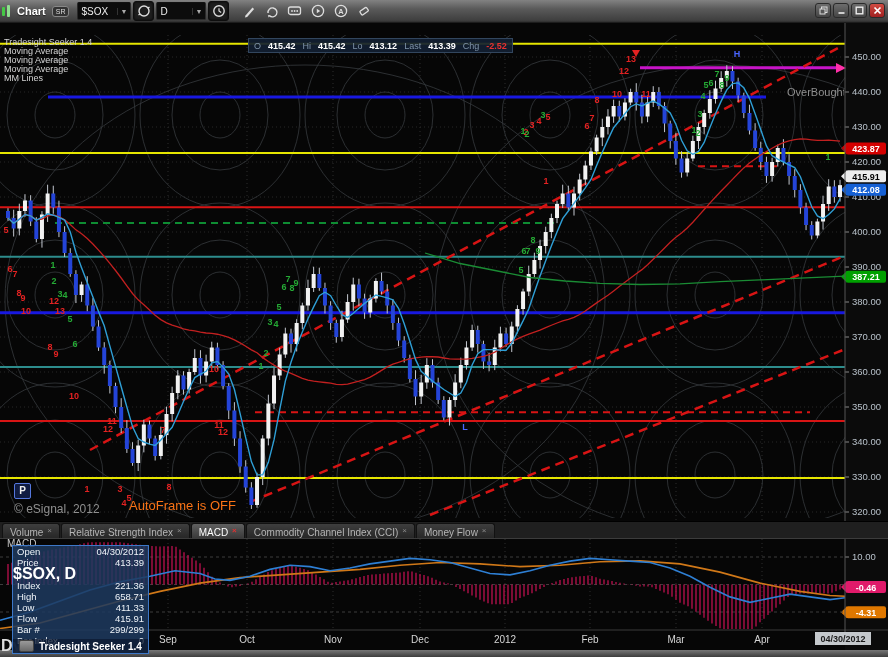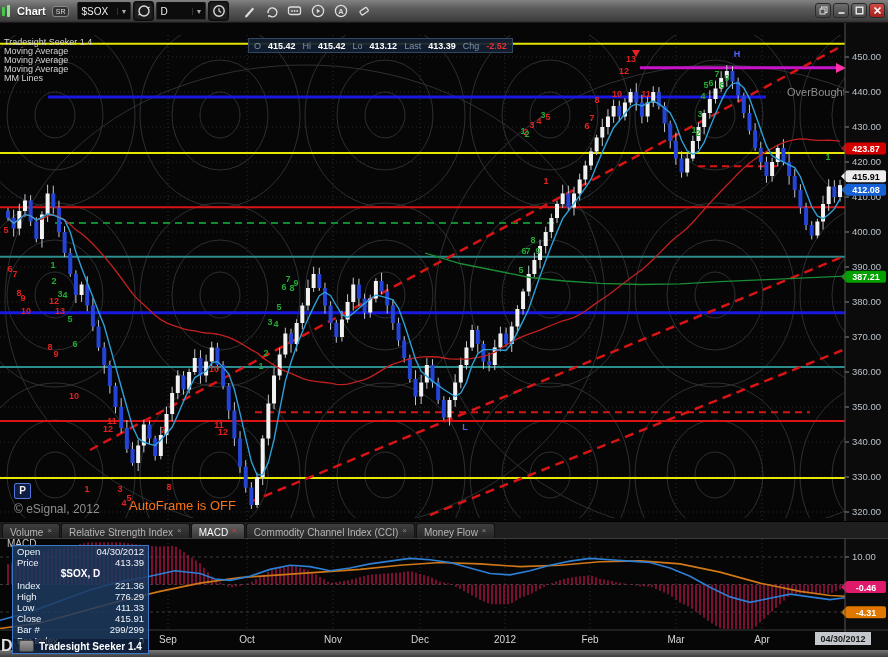--- a/index.html
+++ b/index.html
@@ -47,21 +47,21 @@
   .tab{height:14px;display:flex;align-items:flex-end;gap:4px;padding:0 7px;margin-right:1px;
     background:linear-gradient(#3e3e3e,#272727);border:1px solid #121212;border-bottom:none;
     border-radius:3px 3px 0 0;color:#b5b5b5;font-size:10px;white-space:nowrap;}
   .tab .x{font-size:8px;color:#8a8a8a;position:relative;top:-3px;}
   .tab.active{background:linear-gradient(#606060,#3a3a3a);color:#fff;}
   .tab.active .x{color:#e03030;font-weight:bold;}
   
   #datawin{position:absolute;left:12px;top:545px;width:135px;height:107px;z-index:7;
     background:rgba(30,58,96,.86);border:1px solid #3d78c8;font-size:9.5px;color:#eef3f8;}
   #datawin .row{display:flex;justify-content:space-between;padding:0 4px;height:11px;line-height:11px;}
-  #datawin .dtitle{text-align:center;font-weight:bold;font-size:10px;height:12px;line-height:12px;color:#fff;}
+  #datawin .dtitle{text-align:left;font-weight:bold;font-size:16px;height:12px;line-height:12px;color:#fff;}
   #dw-footer{position:absolute;left:0;bottom:0;width:100%;height:14px;background:rgba(12,26,50,.75);
     display:flex;align-items:center;gap:5px;}
   #dw-footer .logo{width:13px;height:10px;background:linear-gradient(#9a9a9a,#6a6a6a);
     border:1px solid #444;border-radius:2px;margin-left:6px;}
   #dw-footer .ftxt{color:#fff;font-weight:bold;font-size:10px;}
   #dyn-text{position:absolute;left:1px;top:637px;color:#ddd;font-size:16px;font-weight:bold;z-index:6;}
   
   #footer{position:absolute;left:0;top:650px;width:888px;height:7px;z-index:5;
     background:linear-gradient(#777,#3d3d3d);}
   svg text{font-family:"Liberation Sans","DejaVu Sans",sans-serif;}
@@ -1000,28 +1000,28 @@
         <span>Price</span>
         <span>413.39</span>
       </div>
       <div class="dtitle">$SOX, D</div>
       <div class="row">
         <span>Index</span>
         <span>221.36</span>
       </div>
       <div class="row">
         <span>High</span>
-        <span>776.29</span>
+        <span>658.71</span>
       </div>
       <div class="row">
         <span>Low</span>
         <span>411.33</span>
       </div>
       <div class="row">
-        <span>Close</span>
+        <span>Flow</span>
         <span>415.91</span>
       </div>
       <div class="row">
         <span>Bar #</span>
         <span>299/299</span>
       </div>
       <div class="row">
         <span>Bar Index</span>
         <span>0</span>
       </div>

